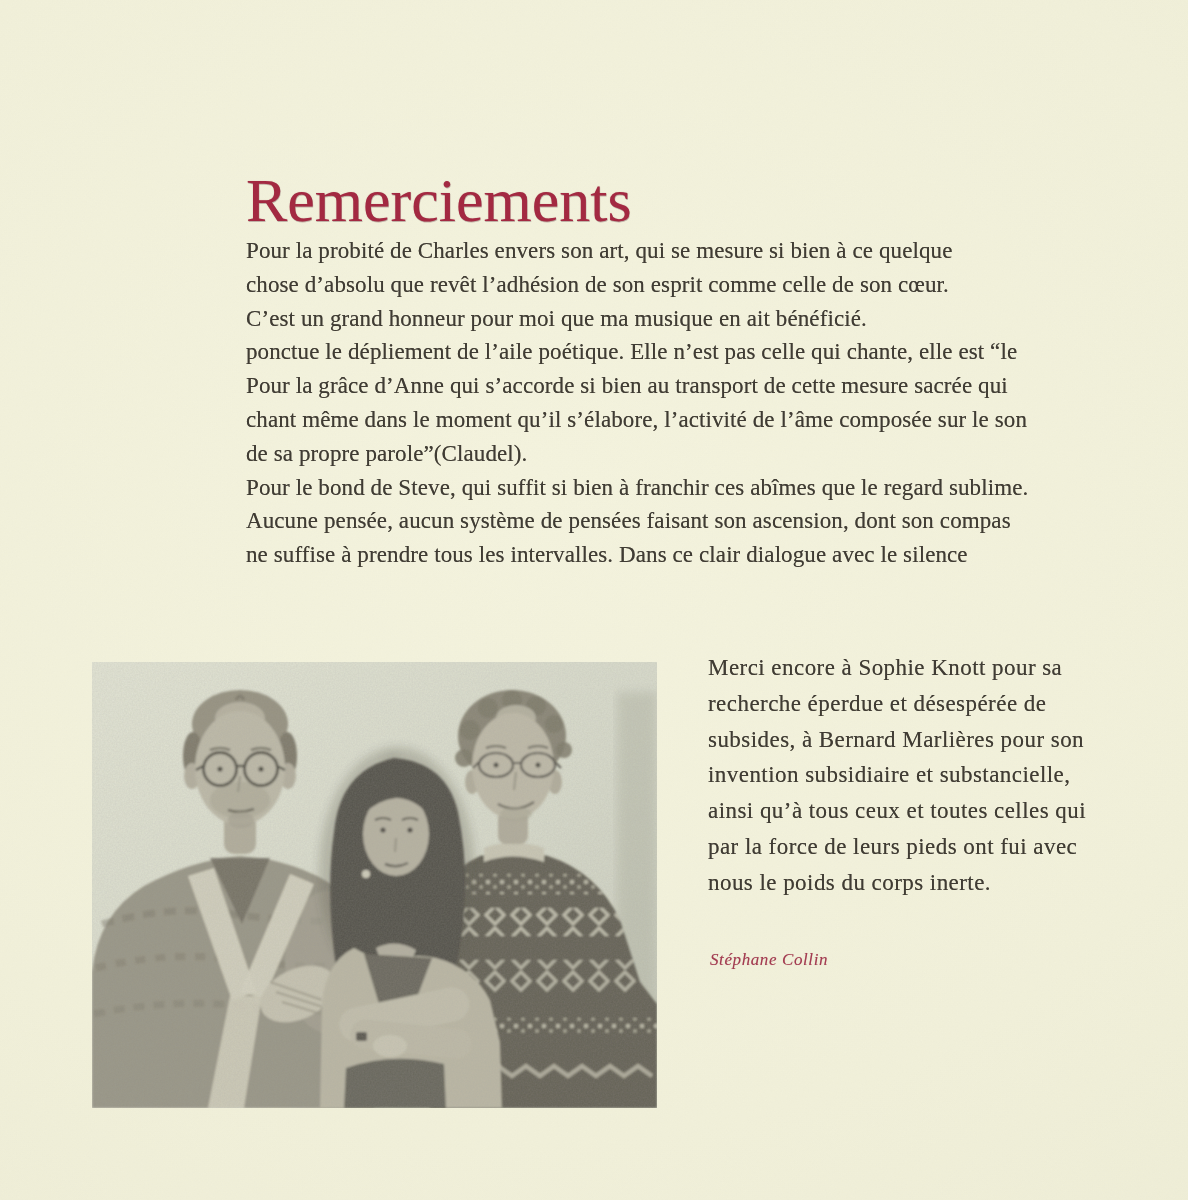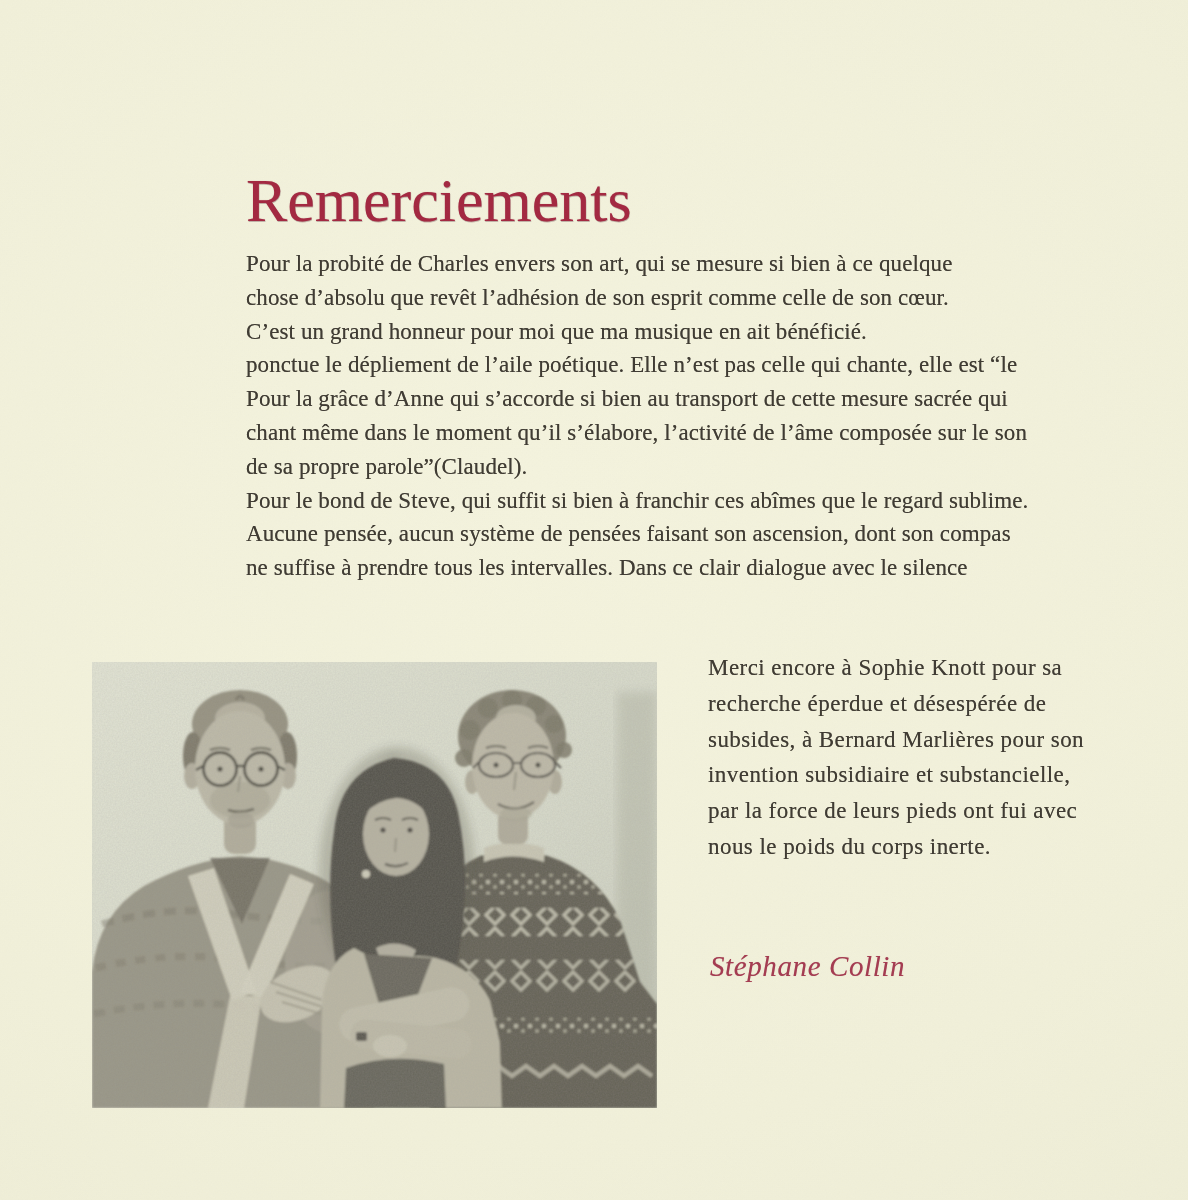--- a/index.html
+++ b/index.html
@@ -15,34 +15,34 @@
   }
   .page{position:absolute;inset:0;}
   .title{
     position:absolute;left:246px;top:122px;
     font-size:62px;line-height:1.1;font-weight:400;
     color:var(--red);letter-spacing:0px;
     text-shadow:0 0 1px rgba(120,20,40,.35), 0.5px 0.5px 0 rgba(60,20,30,.25);
     margin-top:44px;
   }
   .body-text{
-    position:absolute;left:246px;top:247px;width:920px;
+    position:absolute;left:246px;top:234px;width:920px;
     font-size:23px;line-height:33.8px;color:var(--ink);
     letter-spacing:.1px;white-space:nowrap;
     text-shadow:0 0 .6px rgba(55,50,40,.6);
   }
   .right-col{
     position:absolute;left:708px;top:650px;width:460px;
     font-size:23px;line-height:35.8px;color:var(--ink);
     letter-spacing:.45px;white-space:nowrap;
     text-shadow:0 0 .6px rgba(55,50,40,.6);
   }
   .signature{
     position:absolute;left:710px;top:950px;
-    font-size:29px;font-style:italic;color:var(--sig);
+    font-size:17px;font-style:italic;color:var(--sig);
     letter-spacing:.6px;
     text-shadow:0 0 .7px rgba(140,40,60,.4);
   }
   .photo{
     position:absolute;left:92px;top:662px;width:565px;height:446px;
     filter:blur(.4px) contrast(.98);
   }
   .photo svg{display:block;width:100%;height:100%;}
   .grain-overlay{
     position:absolute;inset:0;width:1188px;height:1200px;
@@ -195,20 +195,21 @@
       <rect x="0" y="0" width="565" height="446" filter="url(#grainF)" opacity=".8"></rect>
       <rect x="0" y="0" width="565" height="446" fill="#f1f0da" opacity=".12"></rect>
     </svg>
   </figure>
 
   <div class="right-col">
       <div class="line">Merci encore à Sophie Knott pour sa</div>
       <div class="line">recherche éperdue et désespérée de</div>
       <div class="line">subsides, à Bernard Marlières pour son</div>
       <div class="line">invention subsidiaire et substancielle,</div>
+      <div class="line">ainsi qu’à tous ceux et toutes celles qui</div>
       <div class="line">par la force de leurs pieds ont fui avec</div>
       <div class="line">nous le poids du corps inerte.</div>
     </div>
 
   <div class="signature">Stéphane Collin</div>
 
   <svg class="grain-overlay">
     <filter id="paperF">
       <feTurbulence type="fractalNoise" baseFrequency="0.8" numOctaves="2" result="n"></feTurbulence>
       <feColorMatrix in="n" type="matrix" values="0 0 0 0 0.55  0 0 0 0 0.54  0 0 0 0 0.45  0 0 0 0.07 0"></feColorMatrix>

